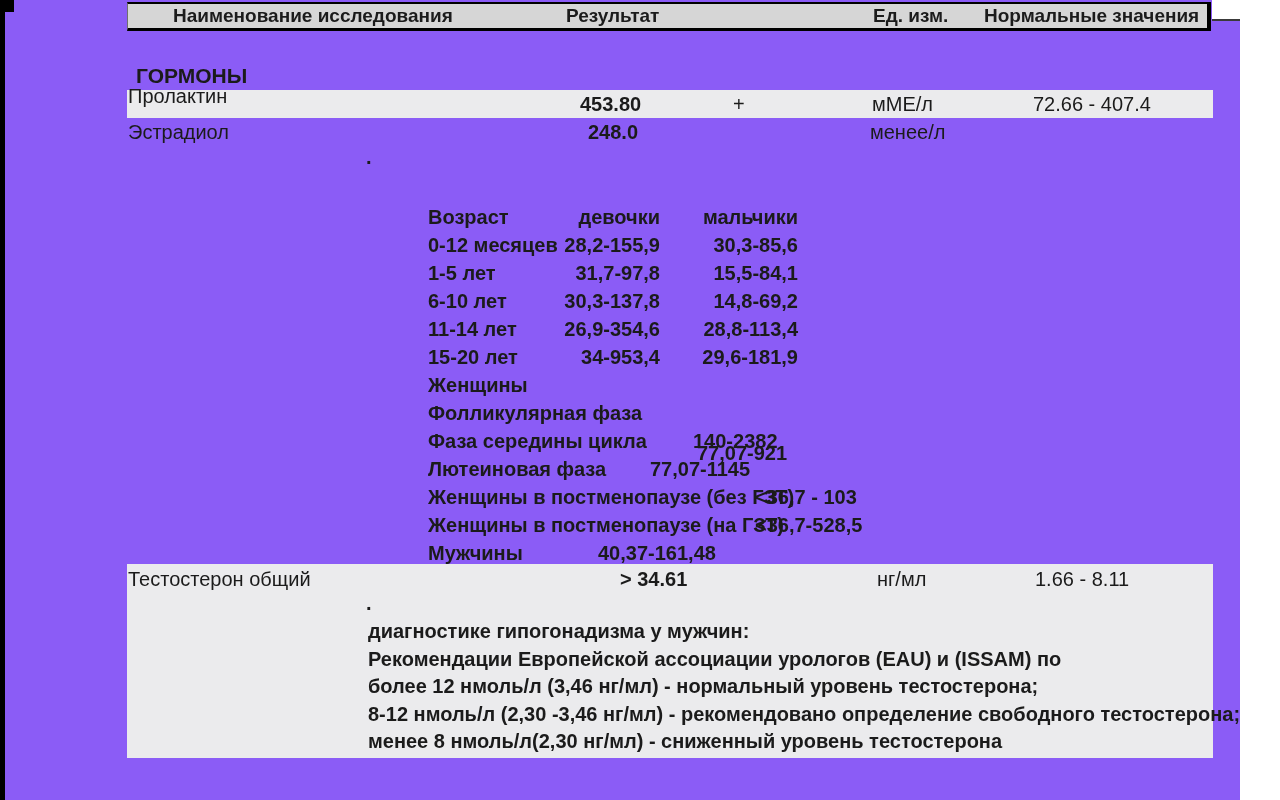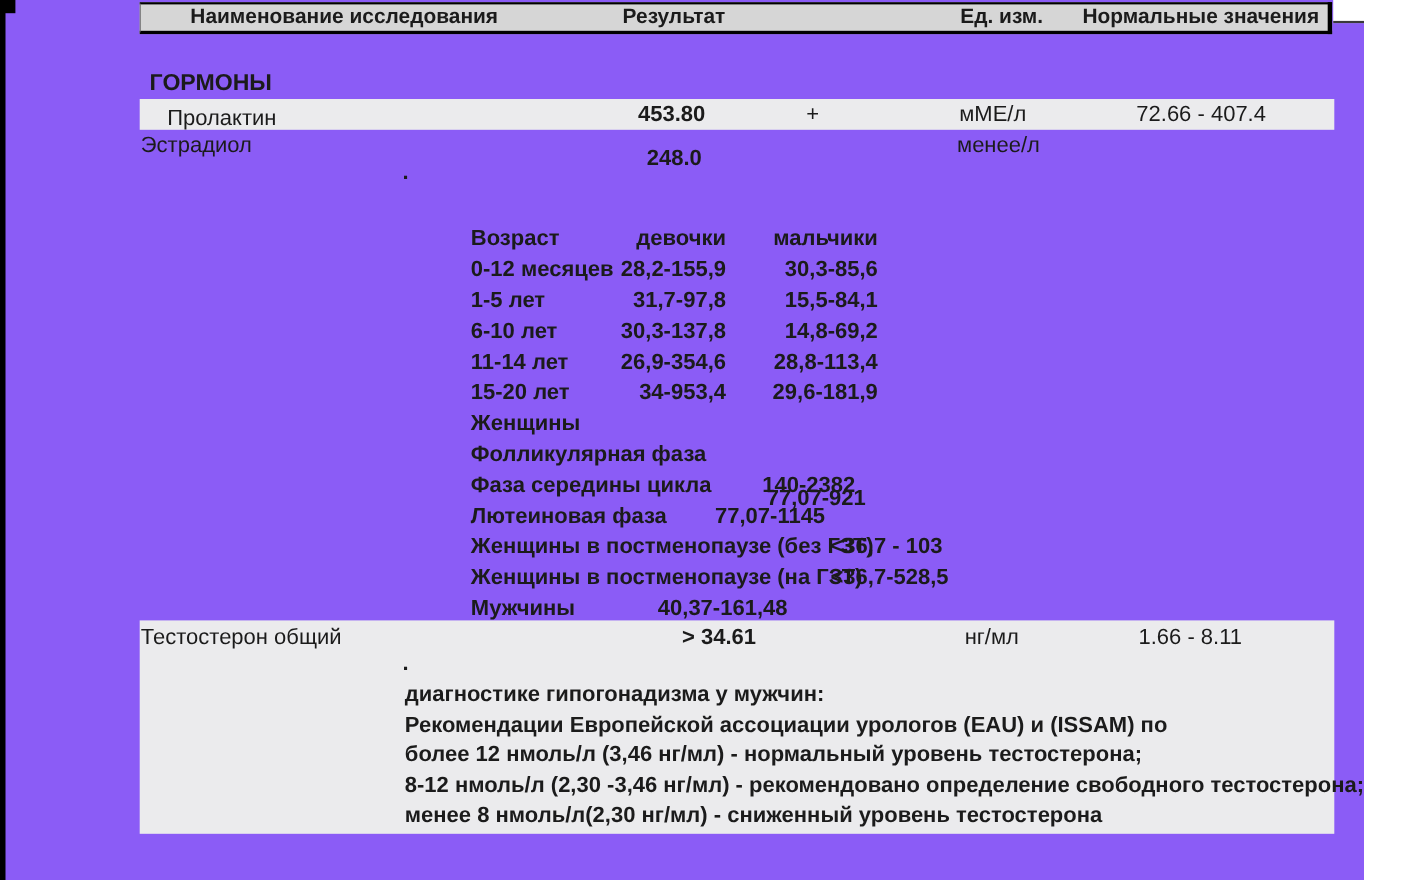--- a/index.html
+++ b/index.html
@@ -70,28 +70,28 @@
     <span class="hc-result">Результат</span>
     <span class="hc-units">Ед. изм.</span>
     <span class="hc-normal">Нормальные значения</span>
   </div>
 
   <div class="abs section-title">ГОРМОНЫ</div>
 
   <div class="abs band band-prolactin"></div>
   <div class="abs band band-testosterone"></div>
 
-  <div class="abs rowtext" style="left:128px;top:96px;margin-left:24px;">Пролактин</div>
+  <div class="abs rowtext" style="left:128px;top:84px;">Пролактин</div>
   <div class="abs rowtext b" style="left:580px;top:92px;">453.80</div>
   <div class="abs rowtext" style="left:733px;top:92px;">+</div>
   <div class="abs rowtext" style="left:872px;top:92px;">мМЕ/л</div>
   <div class="abs rowtext" style="left:1033px;top:92px;">72.66 - 407.4</div>
 
   <div class="abs rowtext" style="left:128px;top:120px;">Эстрадиол</div>
-  <div class="abs rowtext b" style="left:588px;top:132px;">248.0</div>
+  <div class="abs rowtext b" style="left:588px;top:120px;">248.0</div>
   <div class="abs rowtext" style="left:870px;top:120px;">менее/л</div>
 
   <div class="abs dot" style="left:366px;top:146px;">.</div>
 
 
   <div class="abs ref ref-label" style="top:206px;">Возраст</div>
   <div class="abs ref ref-girls" style="top:206px;">девочки</div>
   <div class="abs ref ref-boys" style="top:206px;">мальчики</div>
 
   <div class="abs ref ref-label" style="top:234px;">0-12 месяцев</div>

